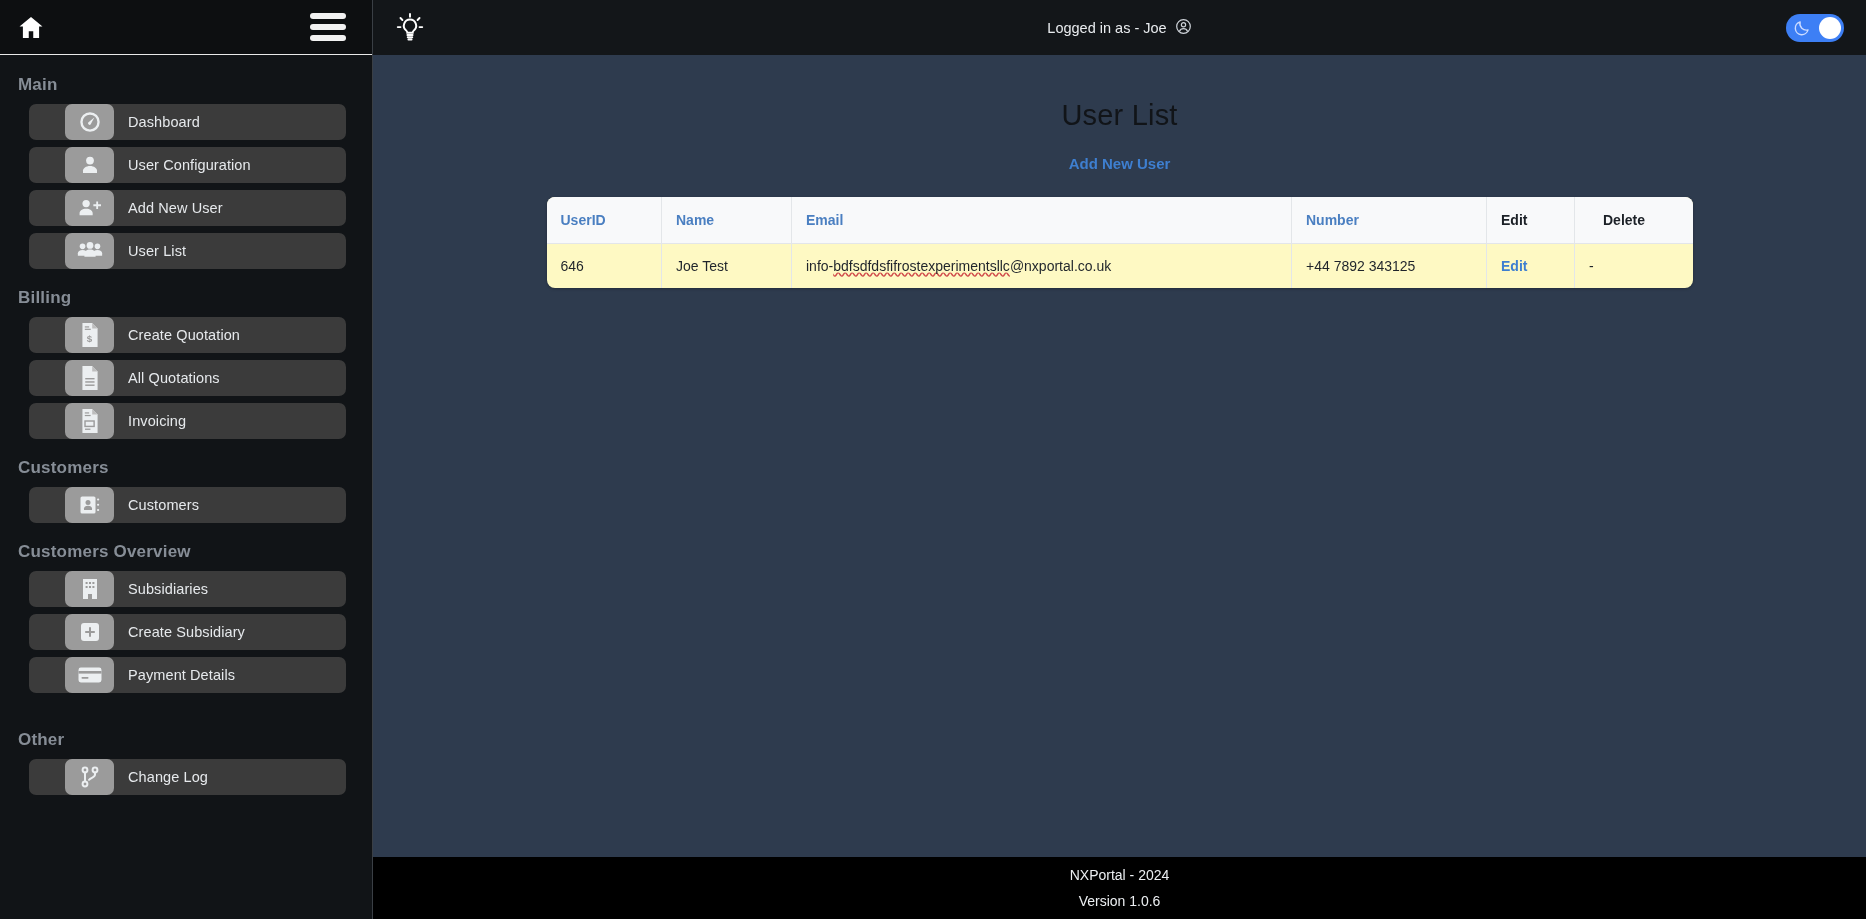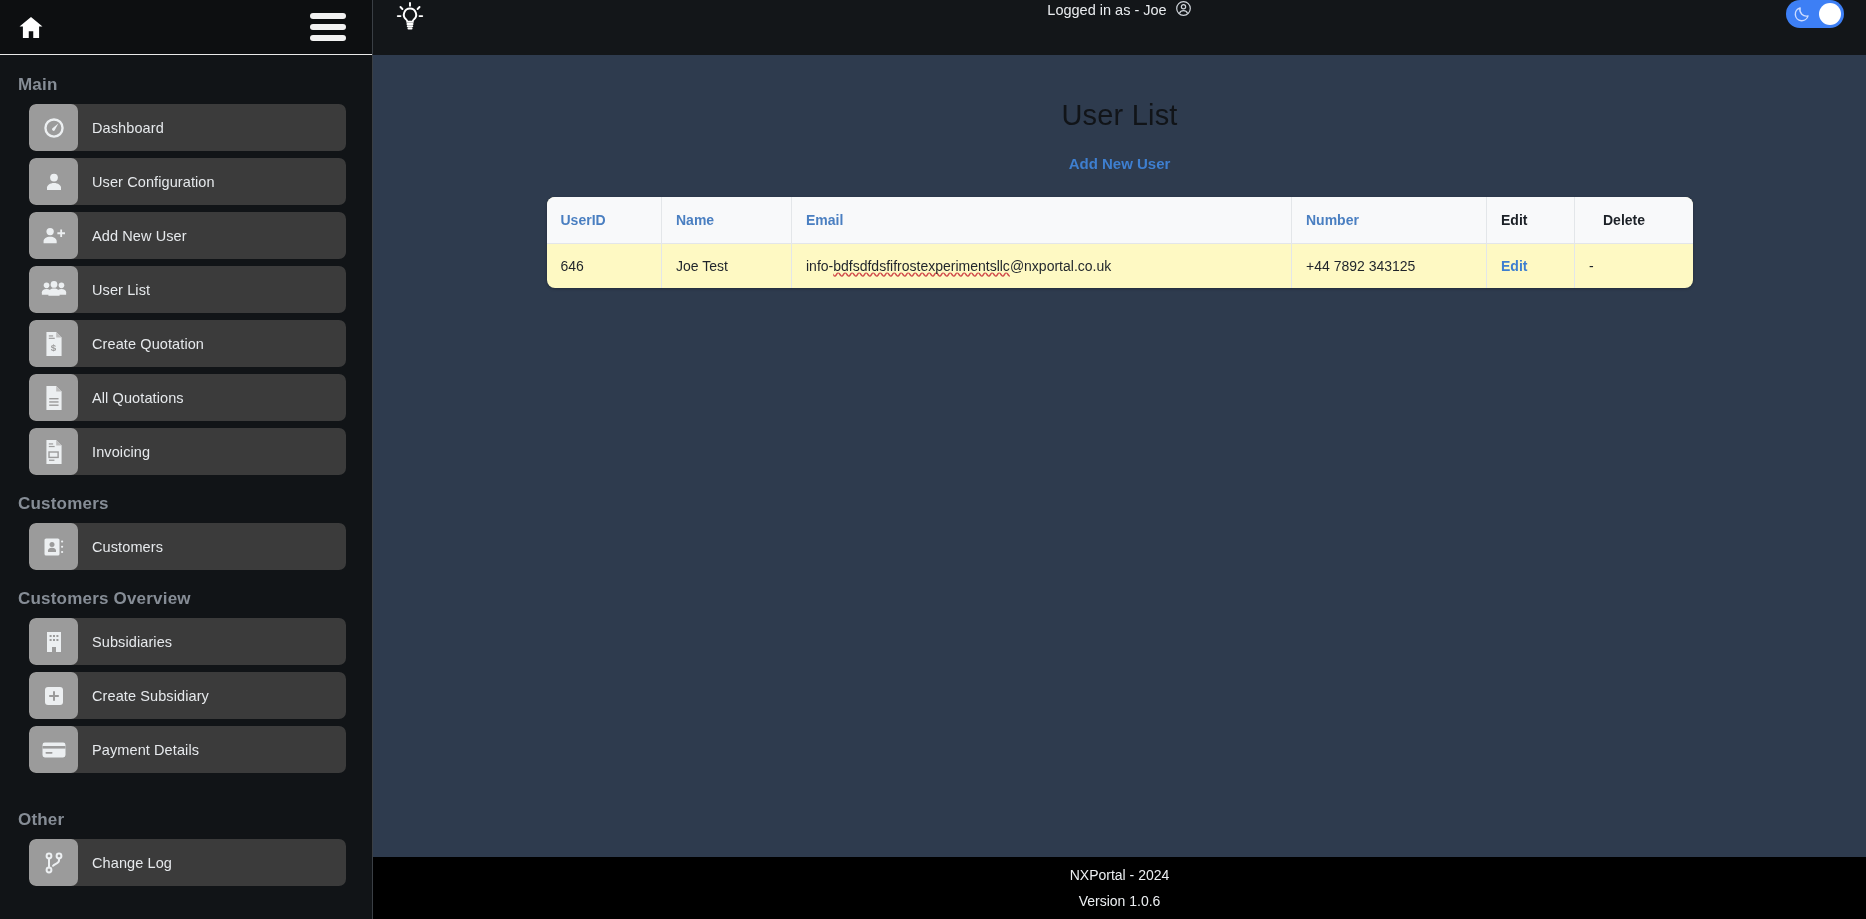--- a/index.html
+++ b/index.html
@@ -32,46 +32,47 @@
 
   .sidebar-body { padding: 16px 0 0 0; overflow: hidden; }
   .nav-section-title {
     color: #868d96; font-size: 17px; font-weight: bold;
     padding: 12px 4px 9px 18px; letter-spacing: .2px;
   }
   .nav-section:first-child .nav-section-title { padding-top: 4px; }
   .nav-item {
     display: flex; align-items: stretch;
     margin: 0 26px 7px 29px;
-    height: 47px;
+    height: 36px;
     background: #3b3b3b;
     border-radius: 7px;
     cursor: pointer;
     overflow: hidden;
+    padding-left: 36px;
   }
   .nav-icon {
     flex: 0 0 49px; width: 49px;
     background: #9b9b9b;
     display: flex; align-items: center; justify-content: center;
     border-radius: 7px;
   }
   .nav-icon svg { display: block; }
   .nav-label {
     display: flex; align-items: center;
     padding-left: 14px;
     color: #e6e9ec; font-size: 14.5px; letter-spacing: .1px;
   }
   .gap { height: 18px; }
 
   
   .main { flex: 1 1 auto; display: flex; flex-direction: column; height: 919px; min-width: 0; }
   .topbar {
     height: 55px; flex: 0 0 55px;
     background: #131619;
-    display: flex; align-items: flex-start;
+    display: flex; align-items: center;
     position: relative; padding: 0 22px 0 14px;
   }
   .bulb { width: 46px; display: flex; align-items: center; justify-content: center; cursor: pointer; }
   .logged-in {
     position: absolute; left: 0; right: 0;
     display: flex; align-items: center; justify-content: center; gap: 8px;
     color: #e9ecef; font-size: 14.5px; pointer-events: none;
   }
   .toggle {
     margin-left: auto;
@@ -200,20 +201,21 @@
               <path d="M7 10c-3 0-5 1.6-5 3.3V16h10v-2.7C12 11.6 10 10 7 10z"></path>
               <path d="M23 10c-3 0-5 1.6-5 3.3V16h10v-2.7c0-1.7-2-3.3-5-3.3z"></path>
               <path d="M15 9.4c-3.6 0-6 2-6 4v3.8h12V13.4c0-2-2.4-4-6-4z"></path>
             </svg>
           </div>
           <div class="nav-label">User List</div>
         </div>
       </div>
 
       <div class="nav-section">
+        <div class="nav-section-title">Billing</div>
 
         <div class="nav-item">
           <div class="nav-icon">
             <svg width="22" height="26" viewBox="0 0 20 24" fill="#eceff1">
               <path d="M3 1h9l5 5v17H3z" fill="#eceff1"></path>
               <path d="M12 1v5h5z" fill="#bdbdbd"></path>
               <rect x="5.2" y="4" width="4" height="1.1" fill="#9b9b9b"></rect>
               <rect x="5.2" y="6.2" width="5.5" height="1.1" fill="#9b9b9b"></rect>
               <text x="9.5" y="18.5" font-size="9" text-anchor="middle" fill="#9b9b9b" font-family="sans-serif" font-weight="bold">$</text>
             </svg>

